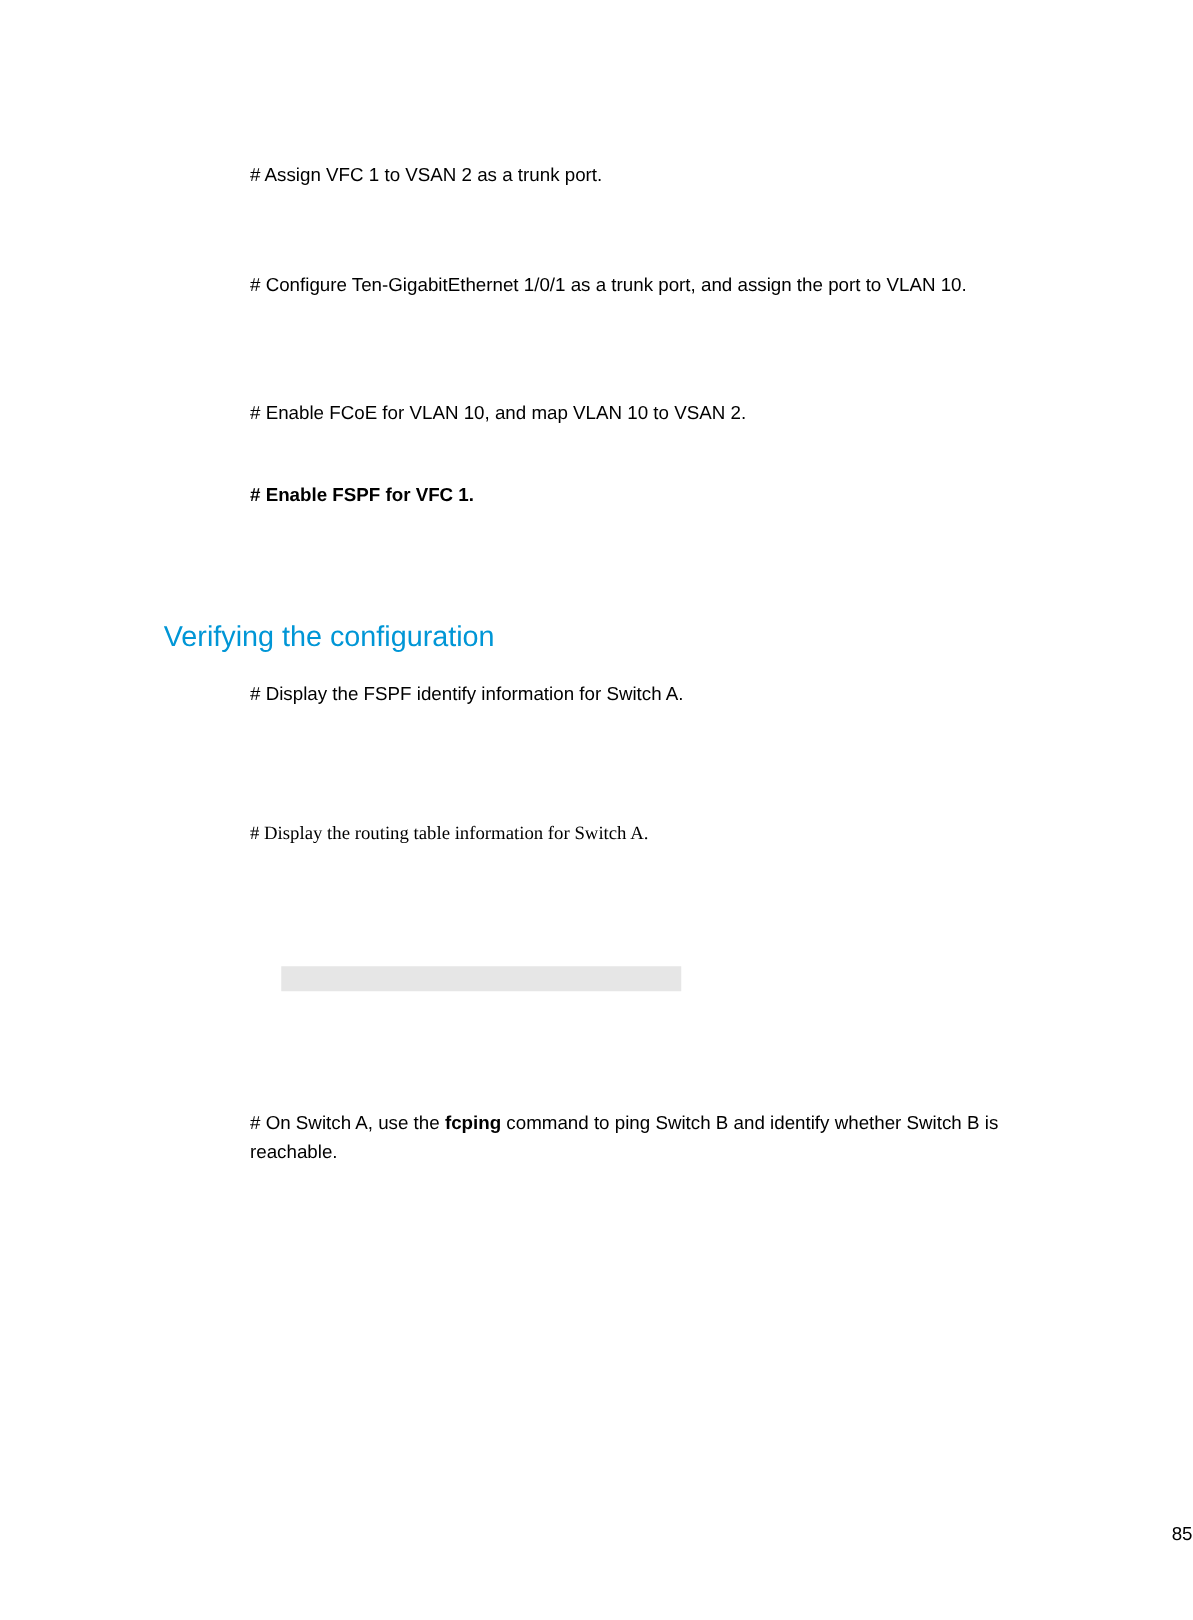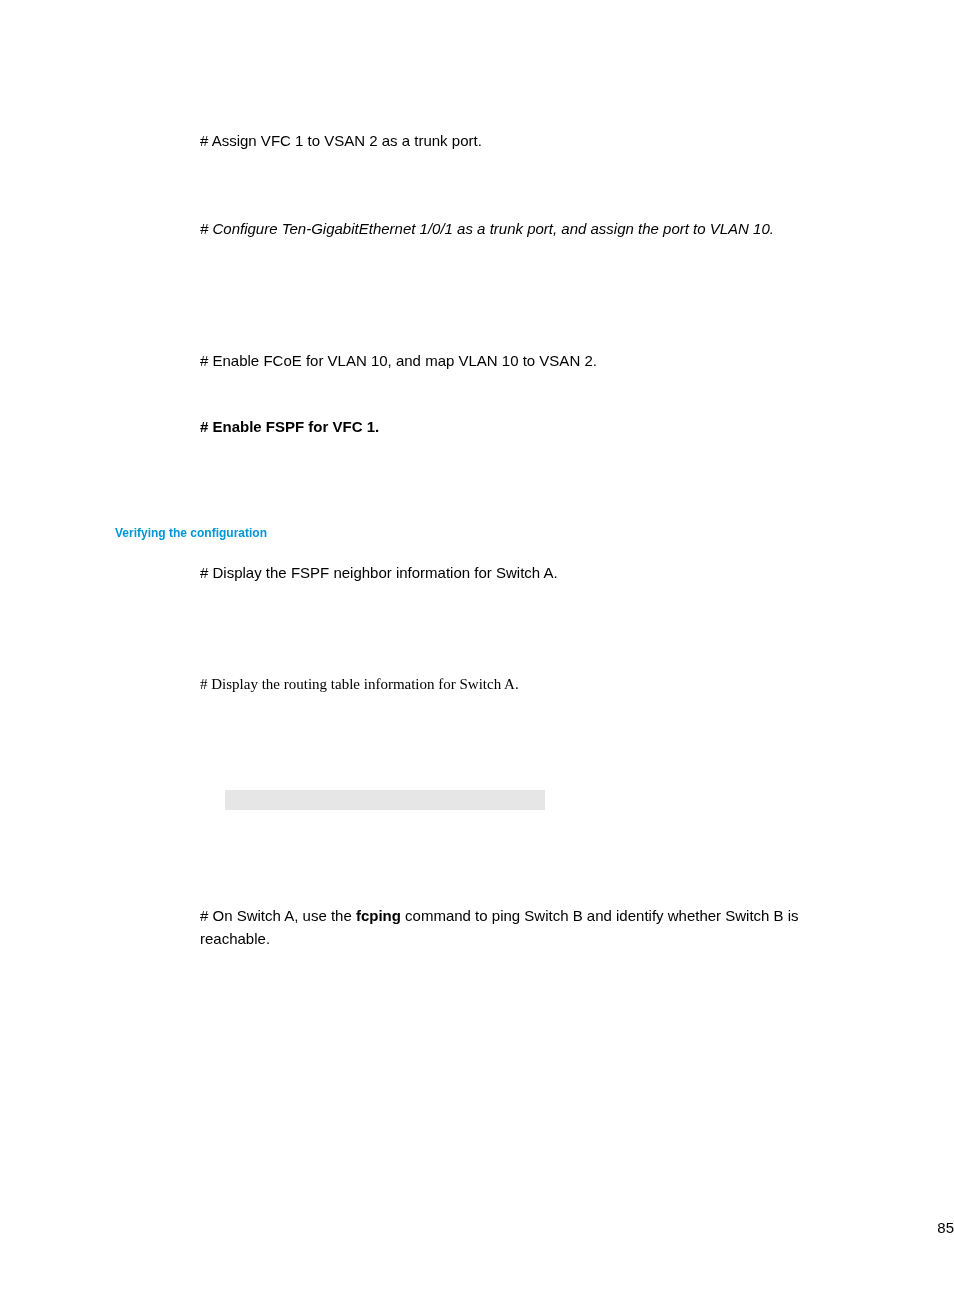--- a/index.html
+++ b/index.html
@@ -14,64 +14,64 @@
     .content {
       padding: 130px 100px 0 115px;
     }
     .body-text {
       font-size: 15px;
       margin-left: 85px;
       margin-bottom: 65px;
       line-height: 1.5;
     }
     .heading {
-      font-size: 12px;
+      font-size: 23px;
       color: #0096d6;
-      font-weight: bold;
+      font-weight: normal;
       margin-bottom: 22px;
-      margin-left: 0;
+      margin-left: 16px;
     }
     .gray-bar {
       background: #e6e6e6;
       height: 20px;
       width: 320px;
       margin-left: 110px;
       margin-bottom: 95px;
     }
     .page-number {
       position: absolute;
       bottom: 60px;
       left: 0;
       right: 0;
       text-align: right;
       font-size: 15px;
     }
     .section-1 { margin-bottom: 65px; }
-    .section-2 { margin-bottom: 110px; font-style: italic; }
+    .section-2 { margin-bottom: 80px; }
     .section-3 { margin-bottom: 43px; }
     .section-4 { margin-bottom: 88px; font-weight: bold; }
     .section-5 { margin-bottom: 88px; }
     .section-6 { margin-bottom: 30px; font-family: Liberation Serif, serif; }
     .bold { font-weight: bold; text-align: right; }
   </style>
 </head>
 <body>
 
 <div class="content">
   <p class="body-text section-1"># Assign VFC 1 to VSAN 2 as a trunk port.</p>
 
   <p class="body-text section-2"># Configure Ten-GigabitEthernet 1/0/1 as a trunk port, and assign the port to VLAN 10.</p>
 
   <p class="body-text section-3"># Enable FCoE for VLAN 10, and map VLAN 10 to VSAN 2.</p>
 
   <p class="body-text section-4"># Enable FSPF for VFC 1.</p>
 
   <h2 class="heading">Verifying the configuration</h2>
 
-  <p class="body-text section-5"># Display the FSPF neighbor information for Switch A.</p>
+  <p class="body-text section-5"># Display the FSPF identify information for Switch A.</p>
 
   <p class="body-text section-6"># Display the routing table information for Switch A.</p>
 
   <div style="height:65px;"></div>
 
   <div class="gray-bar"></div>
 
   <p class="body-text">
     <span># On Switch A, use the </span><span class="bold">fcping</span><span> command to ping Switch B and identify whether Switch B is reachable.</span>
   </p>

